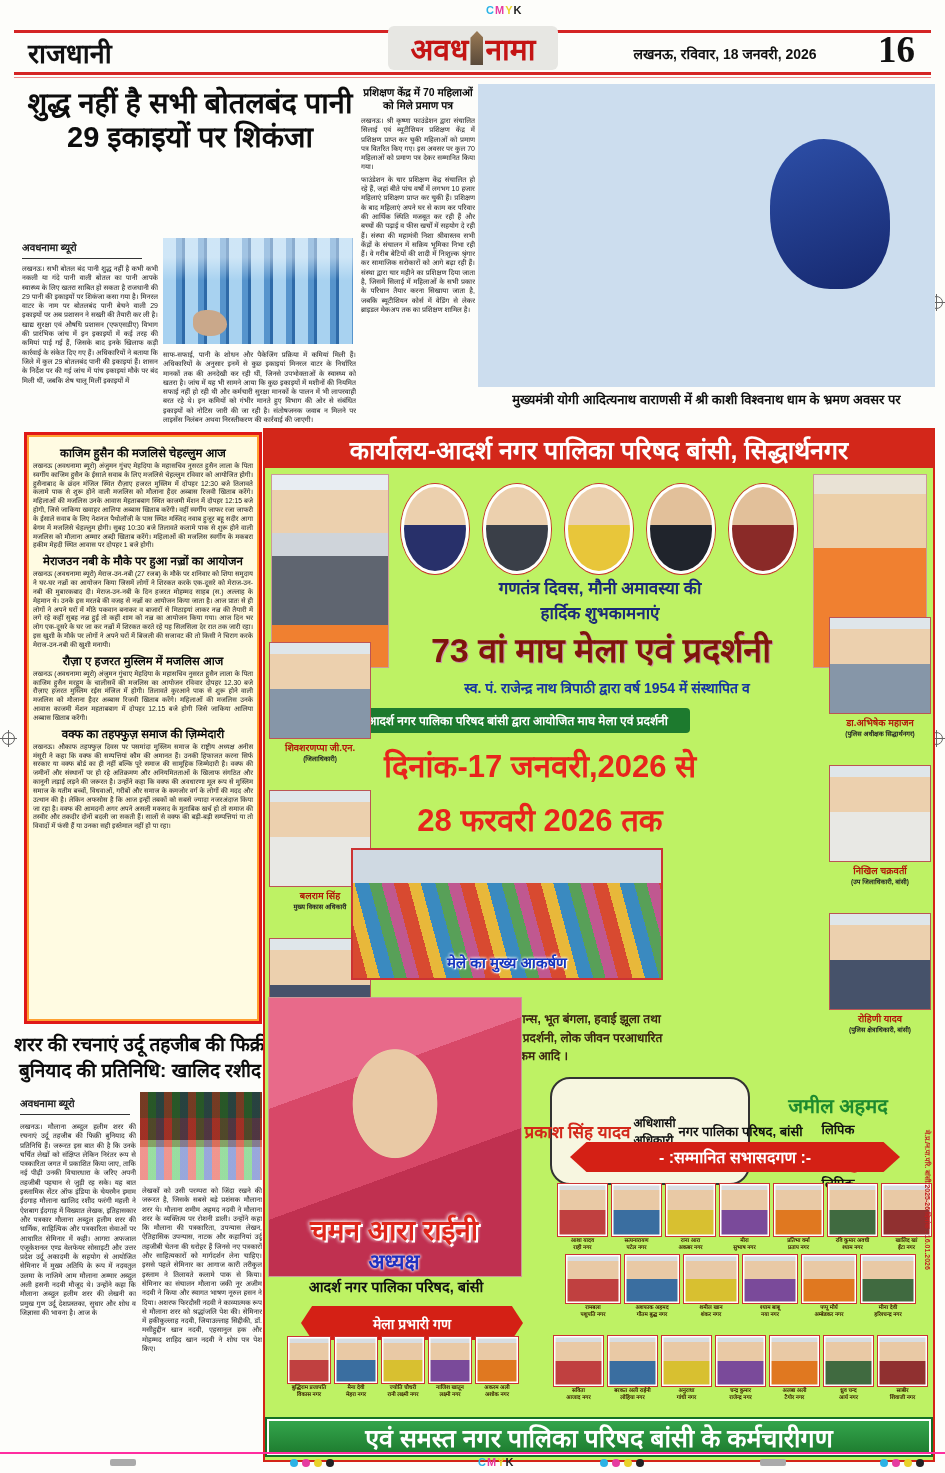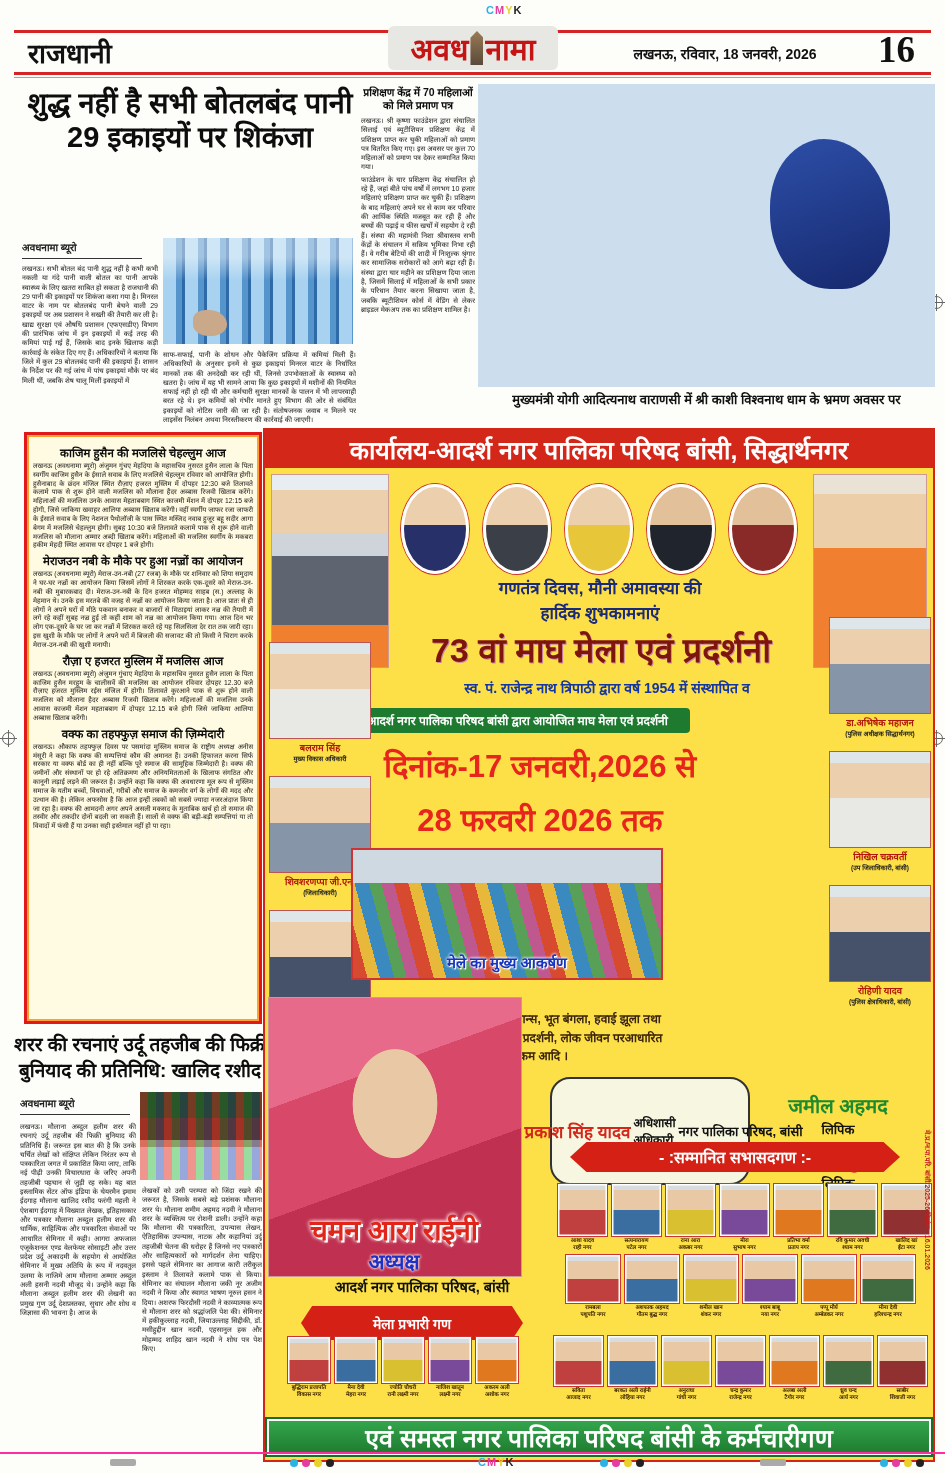--- a/index.html
+++ b/index.html
@@ -58,38 +58,38 @@
   .boxart .btitle{font-size:11.5px;font-weight:bold;color:#0d0d0d;text-align:center;margin:3px 0 2px;}
   .boxart .bbody{font-size:6.8px;line-height:1.3;color:#1a1a1a;text-align:justify;}
 
   
   .sharar-h{left:14px;top:1032px;width:252px;font-size:19px;line-height:1.35;font-weight:bold;color:#0d0d0d;text-align:center;white-space:nowrap;}
   .ph-sharar{left:140px;top:1092px;width:122px;height:88px;background:
     linear-gradient(180deg,#3d5a36 0 30%,#7a4a38 30% 55%,#caa88a 55% 62%,#e9e4da 62% 100%),
     repeating-linear-gradient(90deg,rgba(200,40,40,.5) 0 8px,rgba(40,120,60,.5) 8px 16px,rgba(40,60,140,.5) 16px 24px);background-blend-mode:overlay;}
 
   
-  .ad{left:263px;top:428px;width:672px;height:1034px;background:#fde047;border:2px solid #d32417;box-sizing:border-box;}
+  .ad{left:263px;top:428px;width:672px;height:1034px;background:#bef264;border:2px solid #d32417;box-sizing:border-box;}
   .ad-header{left:0;right:0;top:0;height:38px;background:#d3271a;color:#fff;display:flex;align-items:center;justify-content:center;font-size:25px;font-weight:bold;white-space:nowrap;}
   .ph-modi{left:6px;top:44px;width:116px;height:192px;background:linear-gradient(180deg,#e8edf2 0 8%,#ecd0ae 8% 30%,#cfd4da 30% 42%,#5f6570 42% 78%,#f08030 78% 100%);border:1px solid #c99;}
   .ph-yogi{right:6px;top:44px;width:112px;height:192px;background:linear-gradient(180deg,#e9e2d5 0 10%,#eccfa8 10% 38%,#f08030 38% 100%);border:1px solid #c99;}
   .ovals{left:136px;top:54px;width:396px;display:flex;gap:14px;justify-content:center;}
   .oval{width:62px;height:84px;border-radius:50%;border:3px solid #fff;box-shadow:0 0 0 1px #c33;}
   .ov0{background:linear-gradient(180deg,#ecd0ae 0 45%,#28306a 45%);}
   .ov1{background:linear-gradient(180deg,#ecd0ae 0 45%,#3a3f48 45%);}
   .ov2{background:linear-gradient(180deg,#ecd0ae 0 45%,#e8c63a 45%);}
   .ov3{background:linear-gradient(180deg,#e2c09a 0 45%,#20242c 45%);}
   .ov4{background:linear-gradient(180deg,#e2c09a 0 45%,#8a2a28 45%);}
   .ad-greet{left:140px;top:147px;width:390px;font-size:17px;font-weight:bold;color:#1b2a78;text-align:center;line-height:1.45;}
   .ad-title{left:60px;top:196px;width:552px;font-size:34px;font-weight:bold;color:#7e150c;text-align:center;white-space:nowrap;text-shadow:1px 1px 0 #c8a;}
   .ad-sub{left:96px;top:248px;width:492px;font-size:14px;font-weight:bold;color:#1535a0;text-align:center;white-space:nowrap;}
   .ad-green{left:80px;top:278px;width:345px;height:25px;background:#1d7a2e;border-radius:4px;color:#fff;font-size:12px;font-weight:bold;display:flex;align-items:center;justify-content:center;white-space:nowrap;}
   .ad-date1{left:70px;top:314px;width:410px;font-size:31px;font-weight:bold;color:#e8251c;text-align:center;white-space:nowrap;}
   .ad-date2{left:70px;top:368px;width:410px;font-size:31px;font-weight:bold;color:#e8251c;text-align:center;white-space:nowrap;}
-  .offcol{display:flex;flex-direction:column;gap:13px;}
+  .offcol{display:flex;flex-direction:column;gap:27px;}
   .offL{left:4px;top:212px;width:102px;}
   .offR{right:2px;top:187px;width:102px;}
   .official .ph{height:95px;border:1px solid #b55;background:linear-gradient(180deg,#dfe6ea 0 12%,#ecd0ae 12% 48%,var(--cc,#607090) 48%);}
   .official .oname{font-size:9.5px;font-weight:bold;color:#b01808;text-align:center;margin-top:2px;white-space:nowrap;}
   .official .otitle{font-size:6.5px;font-weight:bold;color:#222;text-align:center;white-space:nowrap;}
   .official.v0{--cc:#8696a8;}.official.v1{--cc:#e8e8e4;}.official.v2{--cc:#46526a;}
   .ph-fair{left:86px;top:418px;width:308px;height:128px;border:2px solid #c33;background:
     linear-gradient(180deg,#cfd9e2 0 26%,rgba(0,0,0,0) 26%),
     repeating-linear-gradient(75deg,#d84a30 0 14px,#e8b83a 14px 26px,#3a8ac0 26px 40px,#58a058 40px 52px,#c05890 52px 64px);}
   .fair-cap{position:absolute;left:0;right:0;bottom:6px;text-align:center;font-size:15px;font-weight:bold;color:#1535c0;text-shadow:0 0 3px #fff,0 0 3px #fff,1px 1px 0 #fff;}
@@ -102,21 +102,21 @@
   .clk-name1{left:478px;top:662px;font-size:20px;color:#1d8a2e;white-space:nowrap;}
   .clk-post1{left:478px;top:690px;font-size:13px;color:#111;}
   .clk-name2{left:478px;top:716px;font-size:20px;color:#d3271a;white-space:nowrap;}
   .clk-post2{left:478px;top:744px;font-size:13px;color:#111;}
   .ph-chair{left:3px;top:567px;width:252px;height:278px;background:
     radial-gradient(70px 90px at 50% 38%,#e9c9a5 0 60%,rgba(0,0,0,0) 61%),
     linear-gradient(160deg,#e86a8a 0 30%,#d84868 30% 60%,#c03050 60%),
     linear-gradient(180deg,rgba(255,255,255,.2) 0 8%,rgba(0,0,0,0) 30%);border:1px solid #c99;}
   .chair-name{left:0px;top:780px;width:258px;font-size:28px;font-weight:bold;color:#e0251a;text-align:center;white-space:nowrap;text-shadow:0 0 4px #fff,0 0 4px #fff,2px 2px 0 #fff;}
   .chair-post{left:0px;top:817px;width:258px;font-size:21px;font-weight:bold;color:#2030c0;text-align:center;text-shadow:0 0 3px #fff,0 0 3px #fff;}
-  .chair-org{left:0px;top:846px;width:262px;font-size:14.5px;font-weight:bold;color:#111;text-align:center;white-space:nowrap;margin-left:26px;}
+  .chair-org{left:0px;top:846px;width:262px;font-size:14.5px;font-weight:bold;color:#111;text-align:center;white-space:nowrap;}
   .ribbon{background:#d42015;color:#fff;font-weight:bold;display:flex;align-items:center;justify-content:center;clip-path:polygon(0 50%,5% 0,95% 0,100% 50%,95% 100%,5% 100%);}
   .rib-mela{left:36px;top:876px;width:222px;height:34px;font-size:14px;white-space:nowrap;}
   .rib-memb{left:305px;top:712px;width:330px;height:30px;font-size:16px;white-space:nowrap;}
   .mrow{position:absolute;display:flex;gap:3px;}
   .mcard{display:flex;flex-direction:column;}
   .mcard .ph{border:1px solid #c33;box-shadow:inset 0 0 0 1.5px #fff;background:linear-gradient(180deg,#d8dde2 0 12%,#e9c9a5 12% 50%,var(--c,#888) 50%);}
   .mcard .mname,.mcard .mward{font-size:5.6px;font-weight:bold;color:#3a2200;text-align:center;line-height:1.25;white-space:nowrap;overflow:hidden;}
   .mcard.v0{--c:#c04040;}.mcard.v1{--c:#3a6ea0;}.mcard.v2{--c:#d8c030;}.mcard.v3{--c:#7a4a9a;}
   .mcard.v4{--c:#e07820;}.mcard.v5{--c:#406a40;}.mcard.v6{--c:#903030;}
   .rowA{left:292px;top:753px;}.rowA .mcard{width:51px;}.rowA .ph{height:52px;}
@@ -215,29 +215,29 @@
     <div>गणतंत्र दिवस, मौनी अमावस्या की</div>
     <div>हार्दिक शुभकामनाएं</div>
   </div>
   <div class="abs ad-title">73 वां माघ मेला एवं प्रदर्शनी</div>
   <div class="abs ad-sub">स्व. पं. राजेन्द्र नाथ त्रिपाठी द्वारा वर्ष 1954 में संस्थापित व</div>
   <div class="abs ad-green">आदर्श नगर पालिका परिषद बांसी द्वारा आयोजित माघ मेला एवं प्रदर्शनी</div>
   <div class="abs ad-date1">दिनांक-17 जनवरी,2026 से</div>
   <div class="abs ad-date2">28 फरवरी 2026 तक</div>
 
   <div class="abs offcol offL">
+      <div class="official v0">
+    <div class="ph"></div>
+    <div class="oname">शिवशरणप्पा जी.एन.</div>
+    <div class="otitle">(जिलाधिकारी)</div>
+  </div>
       <div class="official v1">
     <div class="ph"></div>
     <div class="oname">बलराम सिंह</div>
     <div class="otitle">मुख्य विकास अधिकारी</div>
-  </div>
-      <div class="official v0">
-    <div class="ph"></div>
-    <div class="oname">शिवशरणप्पा जी.एन.</div>
-    <div class="otitle">(जिलाधिकारी)</div>
   </div>
       <div class="official v2">
     <div class="ph"></div>
     <div class="oname">गौरव श्रीवास्तव</div>
     <div class="otitle">(अपर जिलाधिकारी)</div>
   </div>
     </div>
   <div class="abs offcol offR">
       <div class="official v0">
     <div class="ph"></div>

